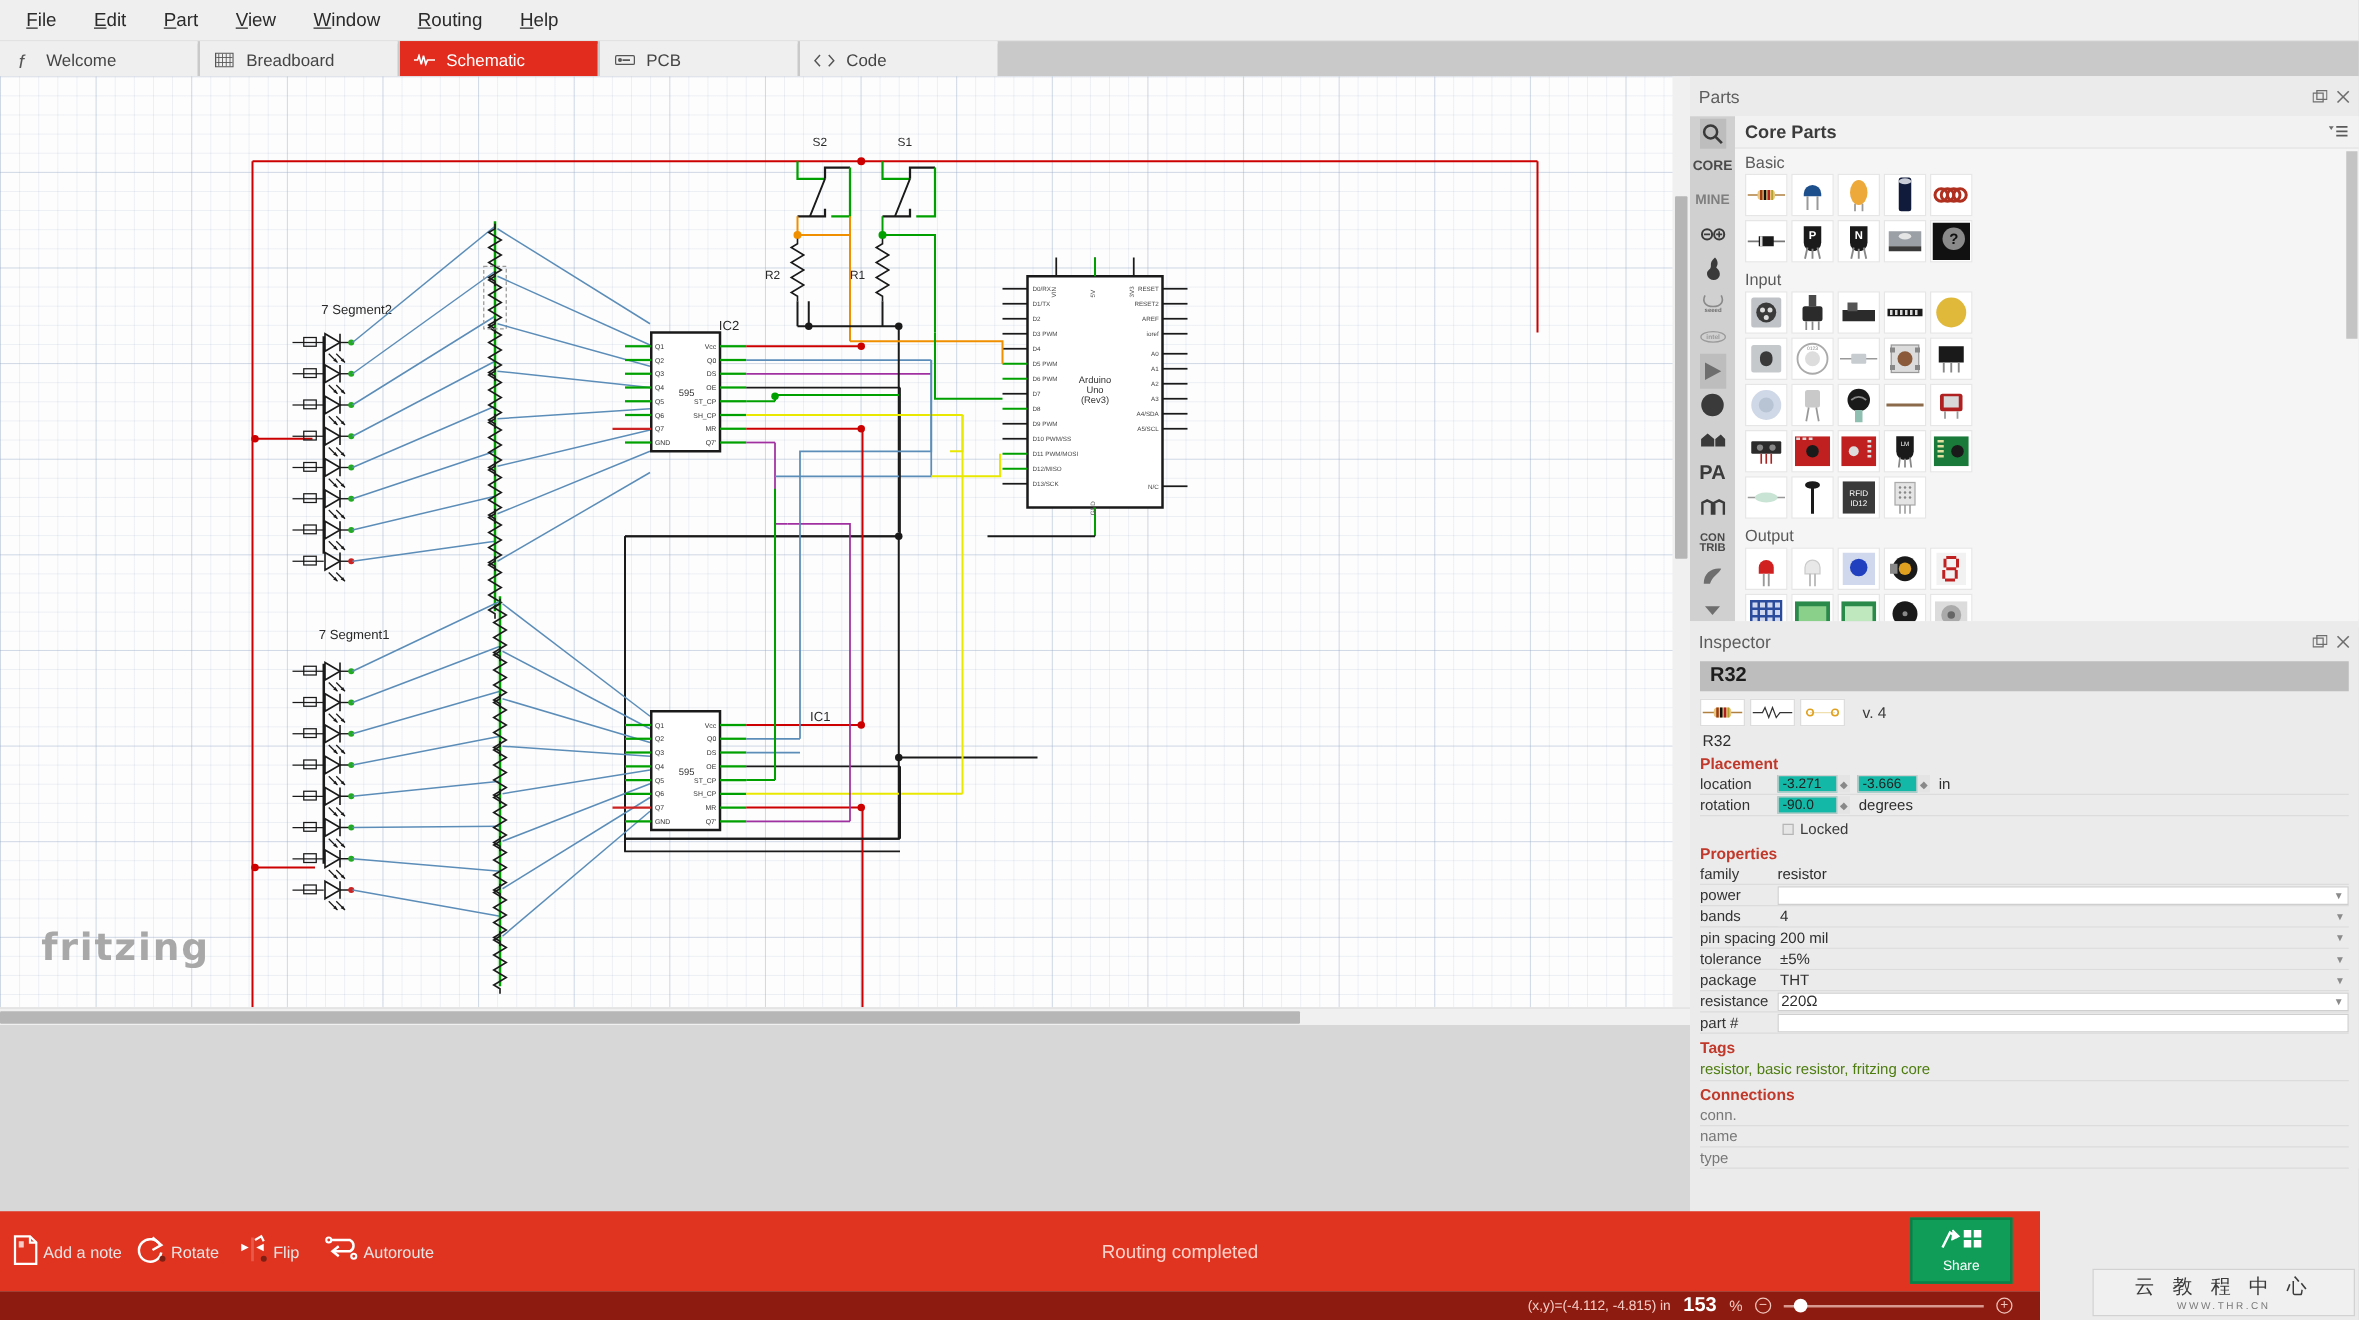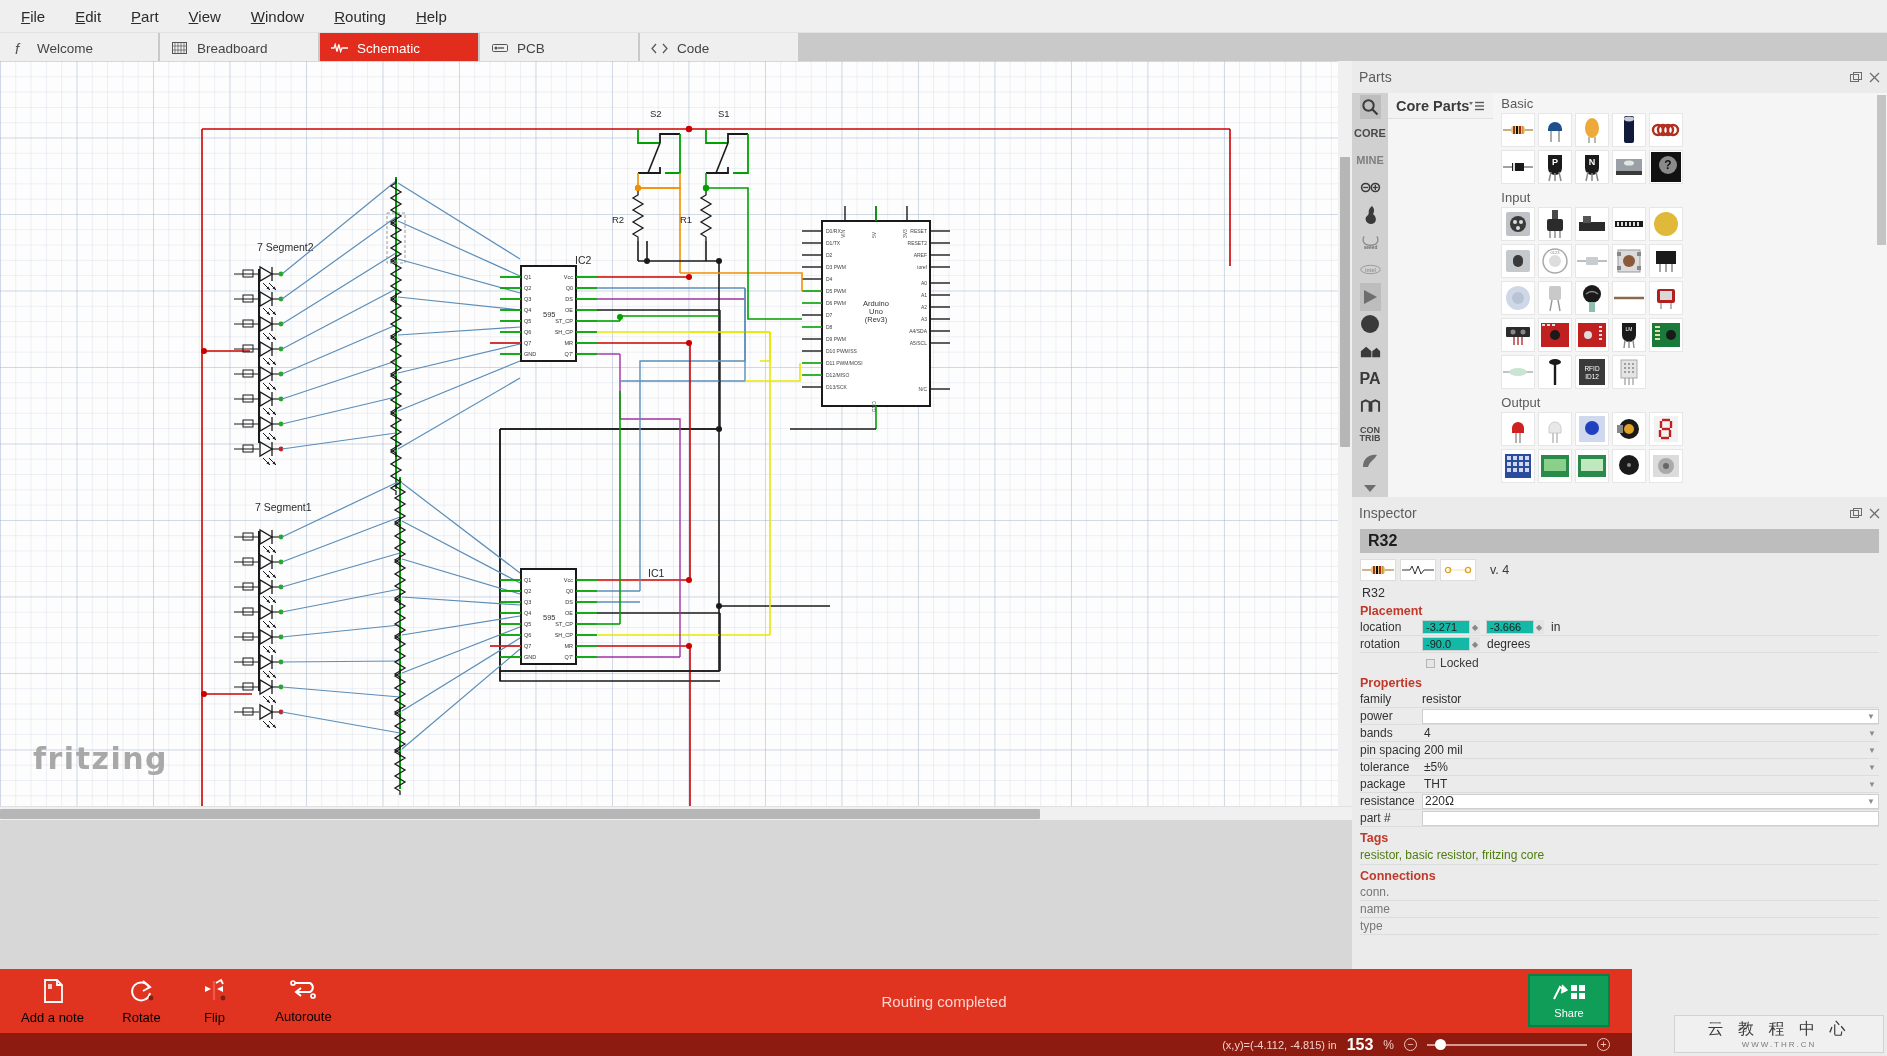--- a/index.html
+++ b/index.html
@@ -92,21 +92,21 @@
   .parts-rail {
     width:36px; background:#d0d0d0; display:flex; flex-direction:column;
     align-items:center; padding-top:2px; gap:0px; flex:none;
   }
   .rail-btn {
     width:21px; height:34px; display:flex; align-items:center; justify-content:center;
     font-size:11px; font-weight:bold; color:#4a4a4a; cursor:pointer;
   }
   .rail-btn.sel { background:#bdbdbd; }
   .rail-btn.mag { height:30px; }
-  .parts-main { flex:1; display:flex; flex-direction:row; min-width:0; }
+  .parts-main { flex:1; display:flex; flex-direction:column; min-width:0; }
   .parts-head {
     height:26px; background:#f2f2f2; display:flex; align-items:center;
     padding:0 8px; border-bottom:1px solid #e0e0e0;
   }
   .parts-head .ttl { font-size:14.5px; font-weight:bold; color:#3b3b3b; }
   .parts-head .sp { flex:1; }
   .parts-grid-wrap { flex:1; overflow:hidden; position:relative; background:#f5f5f5;}
   .sec-label { font-size:13px; color:#5a5a5a; padding:3px 0 2px 8px; }
   .bin-row { display:flex; gap:3px; padding:0 0 3px 8px; }
   .bin-item {
@@ -156,22 +156,22 @@
   .locked-row { font-size:12px; color:#3a3a3a; display:flex; align-items:center; gap:5px; padding:3px 0 2px 66px;}
   .chk { width:9px; height:9px; border:1px solid #b5b5b5; background:#e6e6e6; }
   .tags-txt { font-size:12px; color:#4d7c0f; padding:2px 0 2px 0; border-bottom:1px solid #dcdcdc;}
 
   
   .bottombar {
     position:absolute; left:0; bottom:23px; width:1632px; height:64px;
     background:#e03421; display:flex; align-items:center;
   }
   .tool {
-    width:73px; height:64px; display:flex; flex-direction:column; align-items:center;
-    justify-content:center; gap:3px; color:#000000; font-size:13px; cursor:pointer; position:relative;
+    width:73px; height:64px; display:flex; flex-direction:row; align-items:center;
+    justify-content:center; gap:3px; color:#e5e5e5; font-size:13px; cursor:pointer; position:relative;
   }
   .tool .tlabel { white-space:nowrap; }
   .tool.wide { width:105px; }
   .status-msg {
     flex:1; text-align:center; color:#ffd4cd; font-size:15px; margin-right:100px;
   }
   .share-btn {
     position:absolute; right:22px; top:5px; width:82px; height:53px;
     background:#0f9d58; border:2px solid #0a7f46; color:#fff;
     display:flex; flex-direction:column; align-items:center; justify-content:center; gap:2px;

